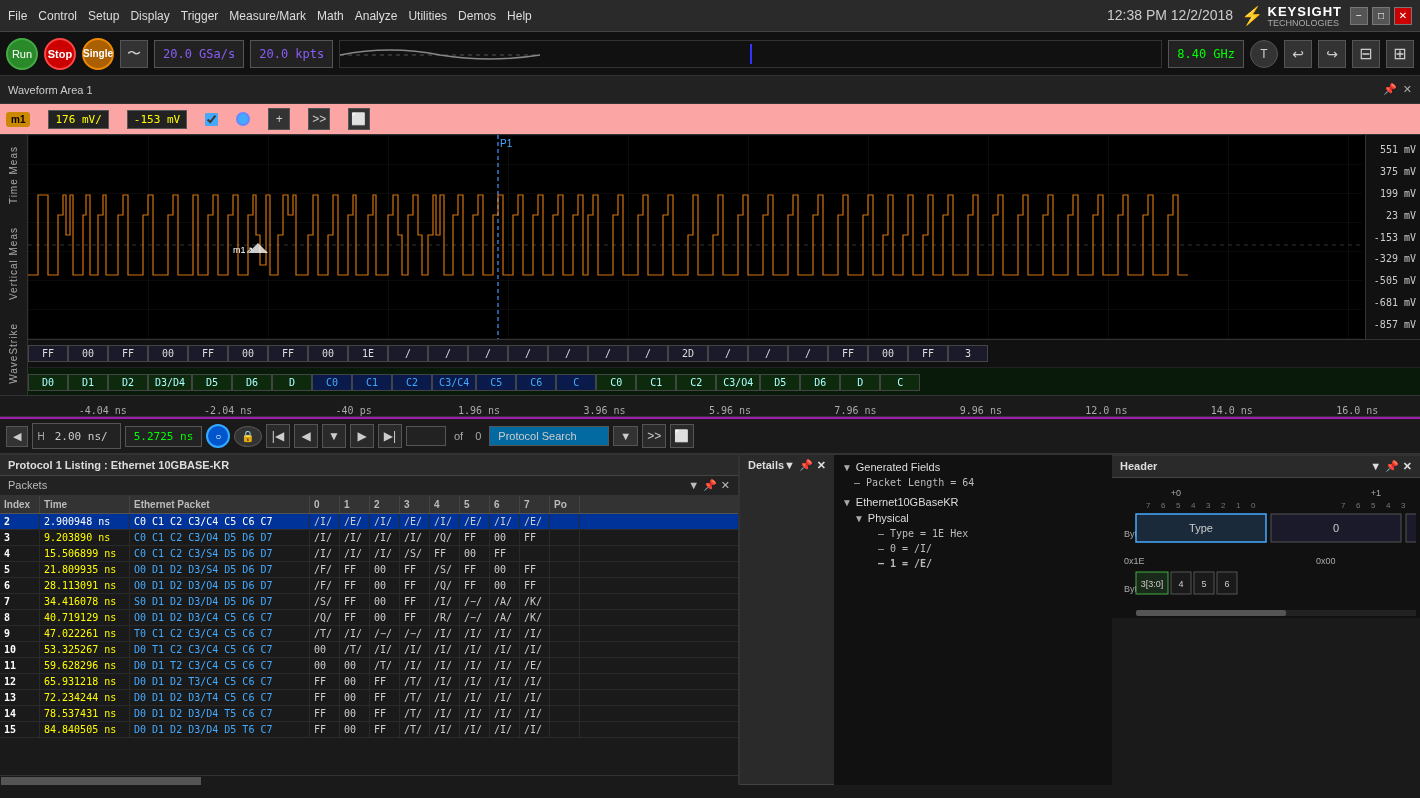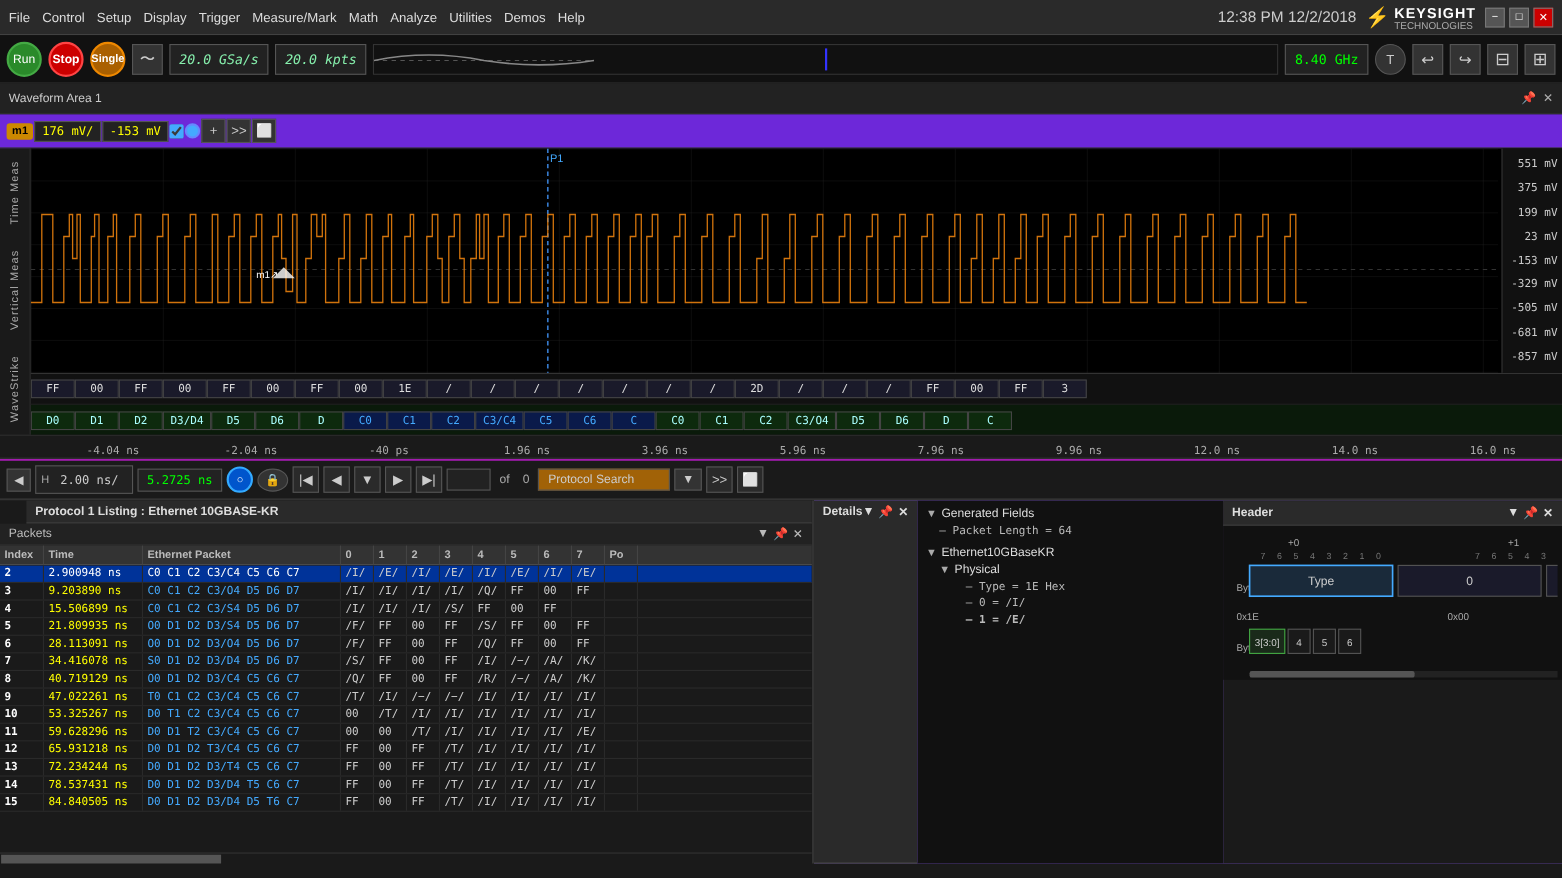--- a/index.html
+++ b/index.html
@@ -116,28 +116,27 @@
       border-radius: 50%;
       width: 32px; height: 32px;
       font-size: 10px;
       font-weight: bold;
       display: flex; align-items: center; justify-content: center;
       cursor: pointer;
     }
     .tb-display-box {
       background: #222;
       border: 1px solid #555;
-      color: #86efac;
+      color: #8b5cf6;
       padding: 12px 8px;
       font-size: 12px;
       font-family: monospace;
       height: 28px;
       display: flex;
       align-items: center;
-      font-style: italic;
     }
     .tb-freq {
       background: #222;
       border: 1px solid #555;
       color: #0f0;
       padding: 4px 8px;
       font-size: 12px;
       font-family: monospace;
       height: 28px;
       display: flex;
@@ -196,22 +195,22 @@
       transform: rotate(180deg);
       font-size: 10px;
       color: #aaa;
       letter-spacing: 1px;
     }
 
     #channel-info-bar {
       display: flex;
       align-items: center;
       padding: 4px 6px;
-      gap: 1px;
-      background: #6d28d9;
+      gap: 18px;
+      background: #fca5a5;
       border-bottom: 1px solid #333;
     }
     .ch-badge {
       background: #c80;
       color: #000;
       font-weight: bold;
       font-size: 10px;
       padding: 2px 5px;
       border-radius: 3px;
     }
@@ -357,21 +356,21 @@
       font-size: 11px;
       width: 40px;
       text-align: center;
     }
     .nav-of-text {
       color: #aaa;
       font-size: 11px;
       padding: 0 4px;
     }
     .nav-search-box {
-      background: #a16207;
+      background: #0369a1;
       border: 1px solid #555;
       color: #ccc;
       padding: 3px 8px;
       font-size: 11px;
       min-width: 120px;
     }
     .nav-dropdown-btn {
       background: #333;
       border: 1px solid #555;
       color: #ccc;
@@ -394,21 +393,20 @@
       display: flex;
       flex-direction: column;
     }
     #packets-header {
       background: #2a2a2a;
       padding: 4px 8px;
       font-size: 11px;
       color: #ddd;
       font-weight: bold;
       border-bottom: 1px solid #444;
-      margin-left: 24px;
     }
     #packets-subheader {
       background: #222;
       padding: 3px 8px;
       font-size: 11px;
       color: #bbb;
       border-bottom: 1px solid #333;
       display: flex;
       justify-content: space-between;
     }

